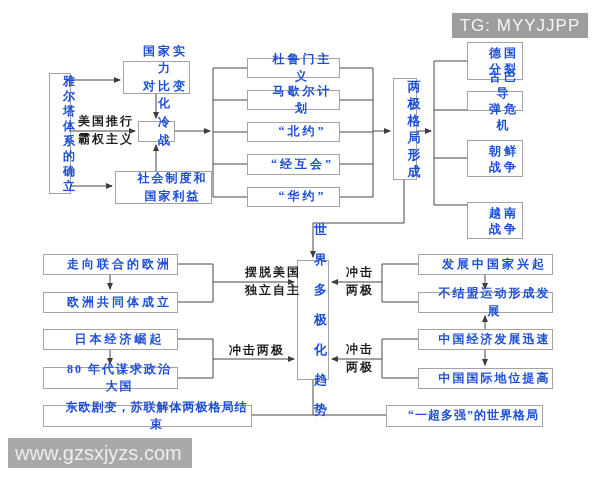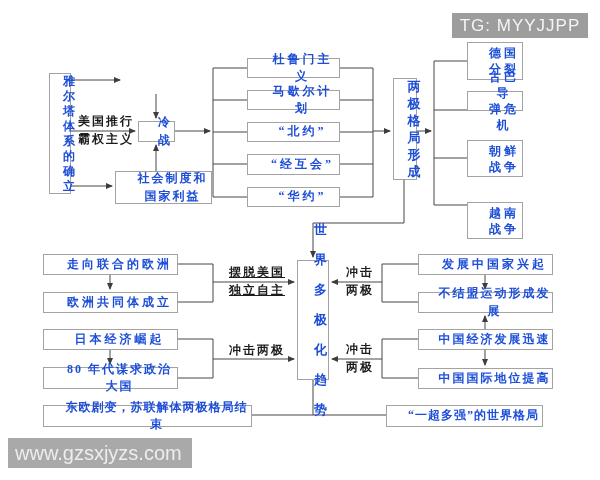--- a/index.html
+++ b/index.html
@@ -106,20 +106,22 @@
   </svg>
 
   <div class="node v8" style="left:49px;top:73px;width:22px;height:121px;">雅
 尔
 塔
 体
 系
 的
 确
 立</div>
+  <div class="node" style="left:123px;top:61px;width:67px;height:33px;">国家实力
+对比变化</div>
   <div class="node" style="left:138px;top:121px;width:37px;height:21px;">冷战</div>
   <div class="node ls2" style="left:115px;top:171px;width:97px;height:33px;">社会制度和
 国家利益</div>
 
   <div class="node" style="left:247px;top:58px;width:93px;height:20px;">杜鲁门主义</div>
   <div class="node" style="left:247px;top:90px;width:93px;height:20px;">马歇尔计划</div>
   <div class="node" style="left:247px;top:122px;width:93px;height:20px;">“北约”</div>
   <div class="node" style="left:247px;top:154px;width:93px;height:21px;">“经互会”</div>
   <div class="node" style="left:247px;top:187px;width:93px;height:20px;">“华约”</div>
 
@@ -151,21 +153,21 @@
 势</div>
 
   <div class="node" style="left:418px;top:254px;width:135px;height:21px;">发展中国家兴起</div>
   <div class="node ls2" style="left:418px;top:292px;width:135px;height:21px;text-align:center;">不结盟运动形成发展</div>
   <div class="node ls2" style="left:418px;top:329px;width:135px;height:21px;">中国经济发展迅速</div>
   <div class="node ls2" style="left:418px;top:368px;width:135px;height:21px;">中国国际地位提高</div>
   <div class="node ls1" style="left:386px;top:405px;width:157px;height:22px;">“一超多强”的世界格局</div>
 
   <div class="edge-label" style="left:74px;top:112px;width:64px;">美国推行
 霸权主义</div>
-  <div class="edge-label" style="left:227px;top:263px;width:60px;text-decoration:underline;">摆脱美国
+  <div class="edge-label" style="left:243px;top:263px;width:60px;">摆脱美国
 独立自主</div>
   <div class="edge-label" style="left:227px;top:344px;width:60px;height:13px;line-height:13px;">冲击两极</div>
   <div class="edge-label" style="left:340px;top:263px;width:40px;">冲击
 两极</div>
   <div class="edge-label" style="left:340px;top:340px;width:40px;">冲击
 两极</div>
 
   <div class="banner tg">TG: MYYJJPP</div>
   <div class="banner site">www.gzsxjyzs.com</div>
 

